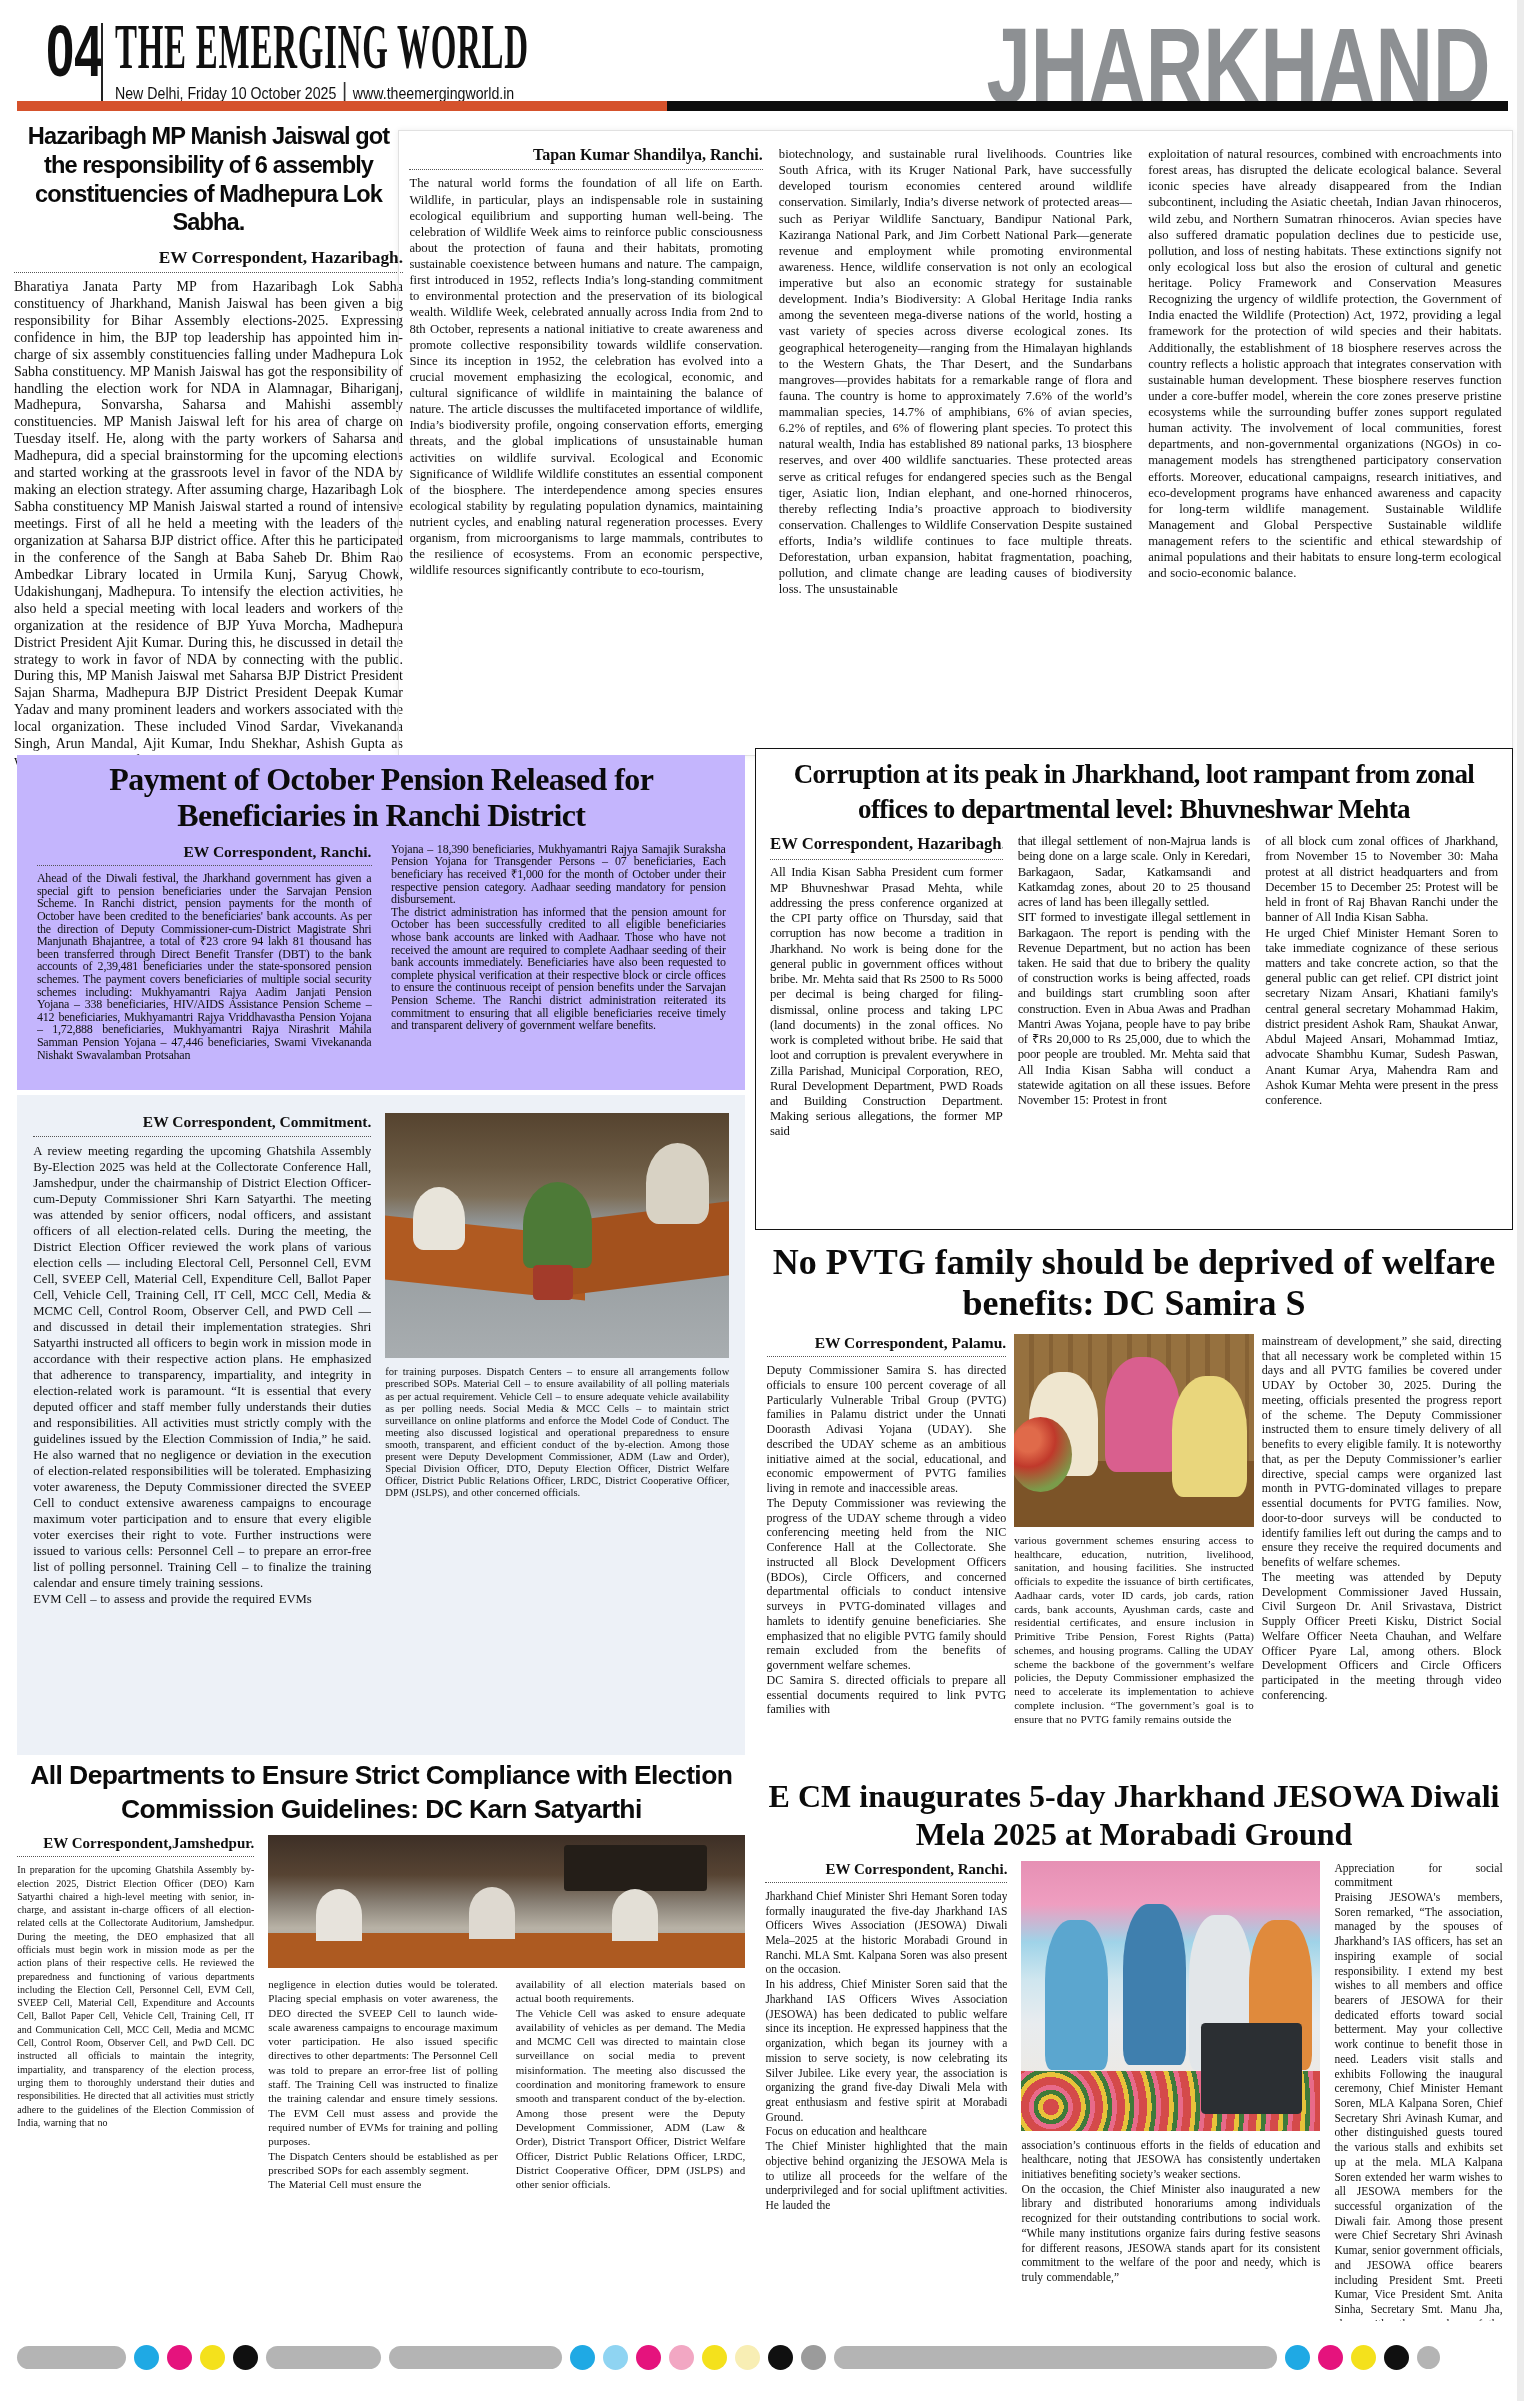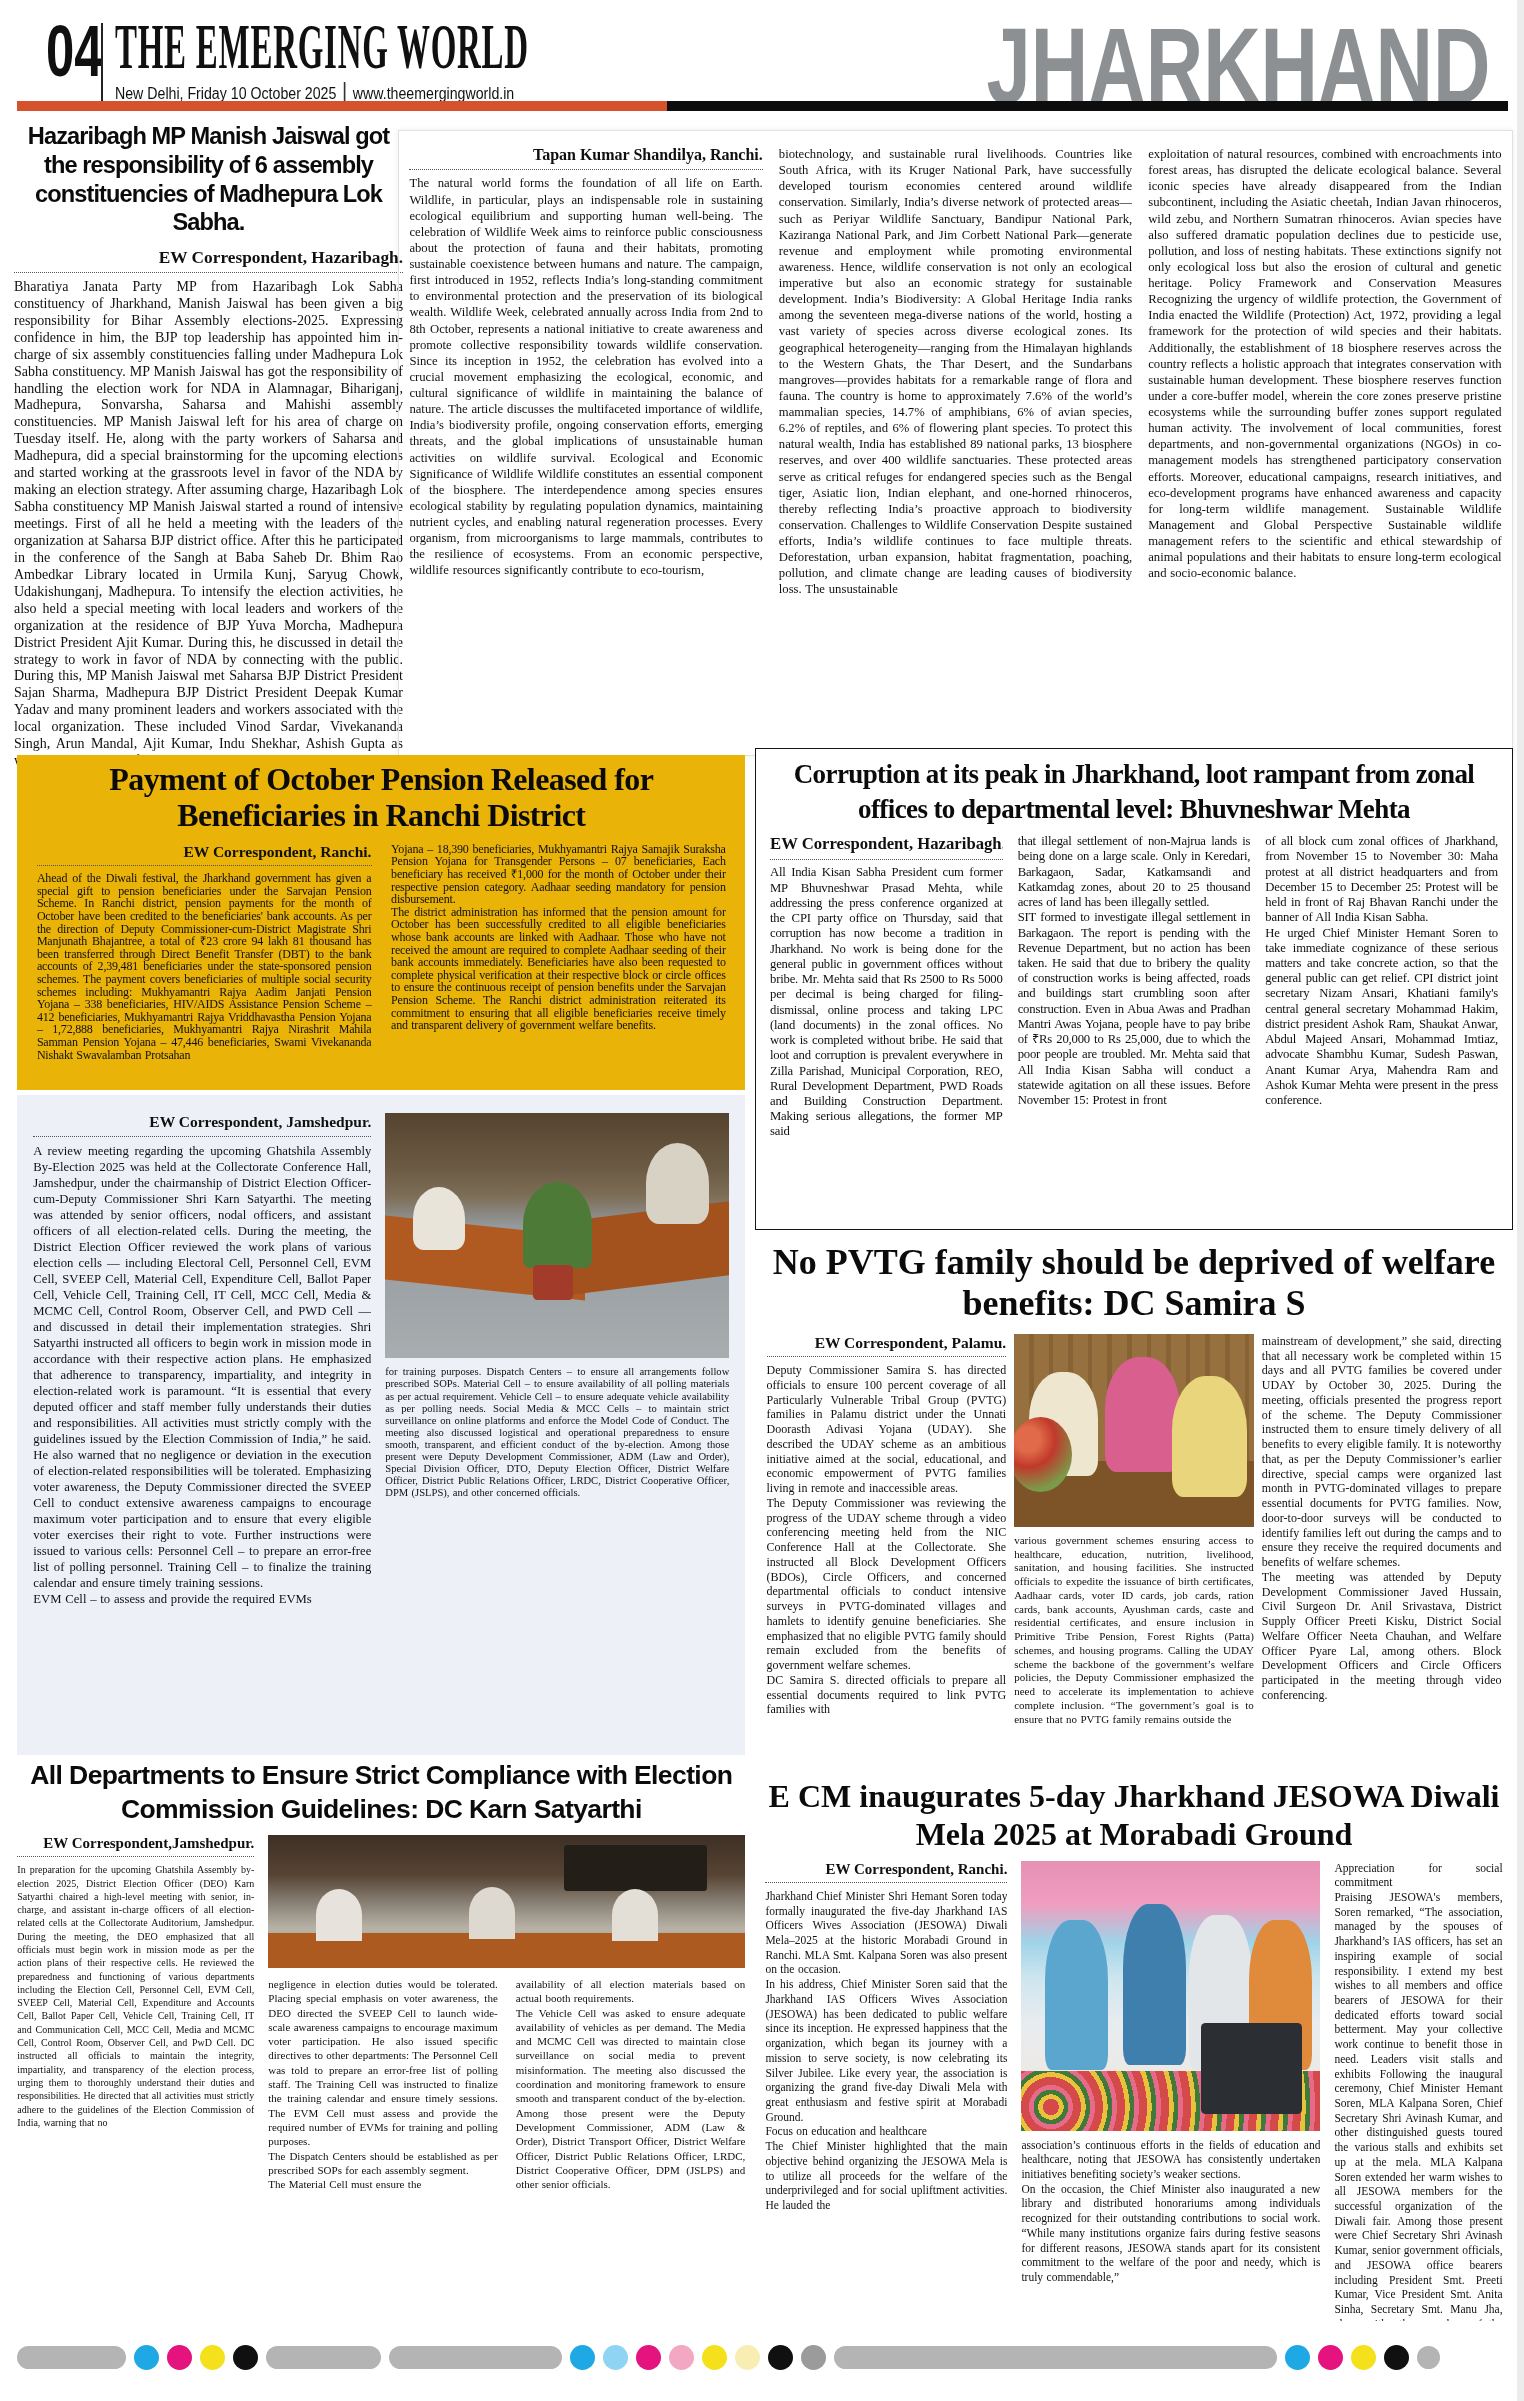--- a/index.html
+++ b/index.html
@@ -39,21 +39,21 @@
   .a1 .bodytxt{font-size:14px;line-height:1.21;height:506px}
   
   .a2{left:398px;top:130px;width:1115px;height:626px;border:0.6px solid #e1e1e1;
       box-shadow:0 0 5.8px rgba(0,0,0,.07);padding:7px 10.4px;box-sizing:border-box}
   .a2 .headline{font-size:32px;line-height:1.1;white-space:nowrap;letter-spacing:-0.6px}
   .a2 .cols{gap:16px;margin-top:8px}
   .a2 .col{flex:1;height:552px;overflow:hidden}
   .a2 .byline{font-size:16px}
   .a2 .bodytxt{font-size:12.7px;line-height:1.27}
   
-  .a3{left:17.3px;top:755px;width:728px;height:335px;background:#eab308;padding:7px 19.6px;box-sizing:border-box}
+  .a3{left:17.3px;top:755px;width:728px;height:335px;background:#c4b5fd;padding:7px 19.6px;box-sizing:border-box}
   .a3 .headline{font-size:32px;line-height:1.12;letter-spacing:-0.6px}
   .a3 .cols{gap:19.6px;margin-top:9.2px}
   .a3 .col{flex:1;height:247px;overflow:hidden}
   .a3 .byline{font-size:15.5px}
   .a3 .bodytxt{font-size:12px;line-height:1.05;letter-spacing:-0.2px}
   
   .a4{left:755px;top:748px;width:758px;height:482px;border:1.7px solid #141414;background:#fff;
       padding:8px 14px;box-sizing:border-box}
   .a4 .headline{font-size:27px;line-height:1.28;letter-spacing:-0.6px}
   .a4 .cols{gap:15px;margin-top:8px}
@@ -194,21 +194,21 @@
     <div class="col bodytxt">that illegal settlement of non-Majrua lands is being done on a large scale. Only in Keredari, Barkagaon, Sadar, Katkamsandi and Katkamdag zones, about 20 to 25 thousand acres of land has been illegally settled.
 SIT formed to investigate illegal settlement in Barkagaon. The report is pending with the Revenue Department, but no action has been taken. He said that due to bribery the quality of construction works is being affected, roads and buildings start crumbling soon after construction. Even in Abua Awas and Pradhan Mantri Awas Yojana, people have to pay bribe of ₹Rs 20,000 to Rs 25,000, due to which the poor people are troubled. Mr. Mehta said that All India Kisan Sabha will conduct a statewide agitation on all these issues. Before November 15: Protest in front</div>
     <div class="col bodytxt">of all block cum zonal offices of Jharkhand, from November 15 to November 30: Maha protest at all district headquarters and from December 15 to December 25: Protest will be held in front of Raj Bhavan Ranchi under the banner of All India Kisan Sabha.
 He urged Chief Minister Hemant Soren to take immediate cognizance of these serious matters and take concrete action, so that the general public can get relief. CPI district joint secretary Nizam Ansari, Khatiani family's central general secretary Mohammad Hakim, district president Ashok Ram, Shaukat Anwar, Abdul Majeed Ansari, Mohammad Imtiaz, advocate Shambhu Kumar, Sudesh Paswan, Anant Kumar Arya, Mahendra Ram and Ashok Kumar Mehta were present in the press conference.</div>
   </div>
 </article>
 
 <article class="abs a5">
   <div class="cols">
     <div class="colL">
-      <div class="byline">EW Correspondent,  Jamshedpur.</div>
+      <div class="byline">EW Correspondent,  Commitment.</div>
       <div class="bodytxt">A review meeting regarding the upcoming Ghatshila Assembly By-Election 2025 was held at the Collectorate Conference Hall, Jamshedpur, under the chairmanship of District Election Officer-cum-Deputy Commissioner Shri Karn Satyarthi. The meeting was attended by senior officers, nodal officers, and assistant officers of all election-related cells. During the meeting, the District Election Officer reviewed the work plans of various election cells — including Electoral Cell, Personnel Cell, EVM Cell, SVEEP Cell, Material Cell, Expenditure Cell, Ballot Paper Cell, Vehicle Cell, Training Cell, IT Cell, MCC Cell, Media &amp; MCMC Cell, Control Room, Observer Cell, and PWD Cell — and discussed in detail their implementation strategies. Shri Satyarthi instructed all officers to begin work in mission mode in accordance with their respective action plans. He emphasized that adherence to transparency, impartiality, and integrity in election-related work is paramount. “It is essential that every deputed officer and staff member fully understands their duties and responsibilities. All activities must strictly comply with the guidelines issued by the Election Commission of India,” he said. He also warned that no negligence or deviation in the execution of election-related responsibilities will be tolerated. Emphasizing voter awareness, the Deputy Commissioner directed the SVEEP Cell to conduct extensive awareness campaigns to encourage maximum voter participation and to ensure that every eligible voter exercises their right to vote. Further instructions were issued to various cells: Personnel Cell – to prepare an error-free list of polling personnel. Training Cell – to finalize the training calendar and ensure timely training sessions.
 EVM Cell – to assess and provide the required EVMs</div>
     </div>
     <div class="colR">
       <div class="photo ph-dc">
         <div class="t1"></div>
         <div class="t2"></div>
         <div class="plant"></div>
         <div class="pot"></div>
         <div class="p1"></div>

